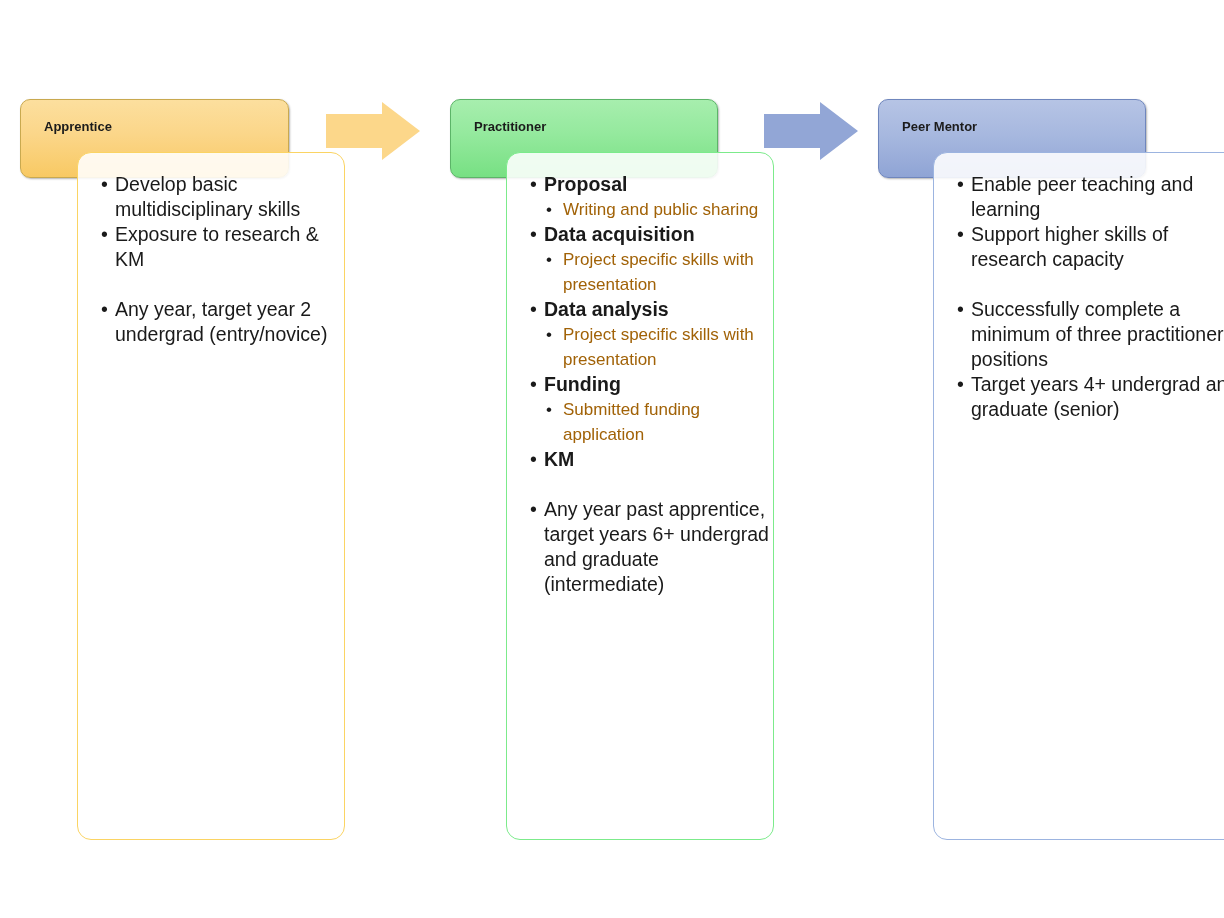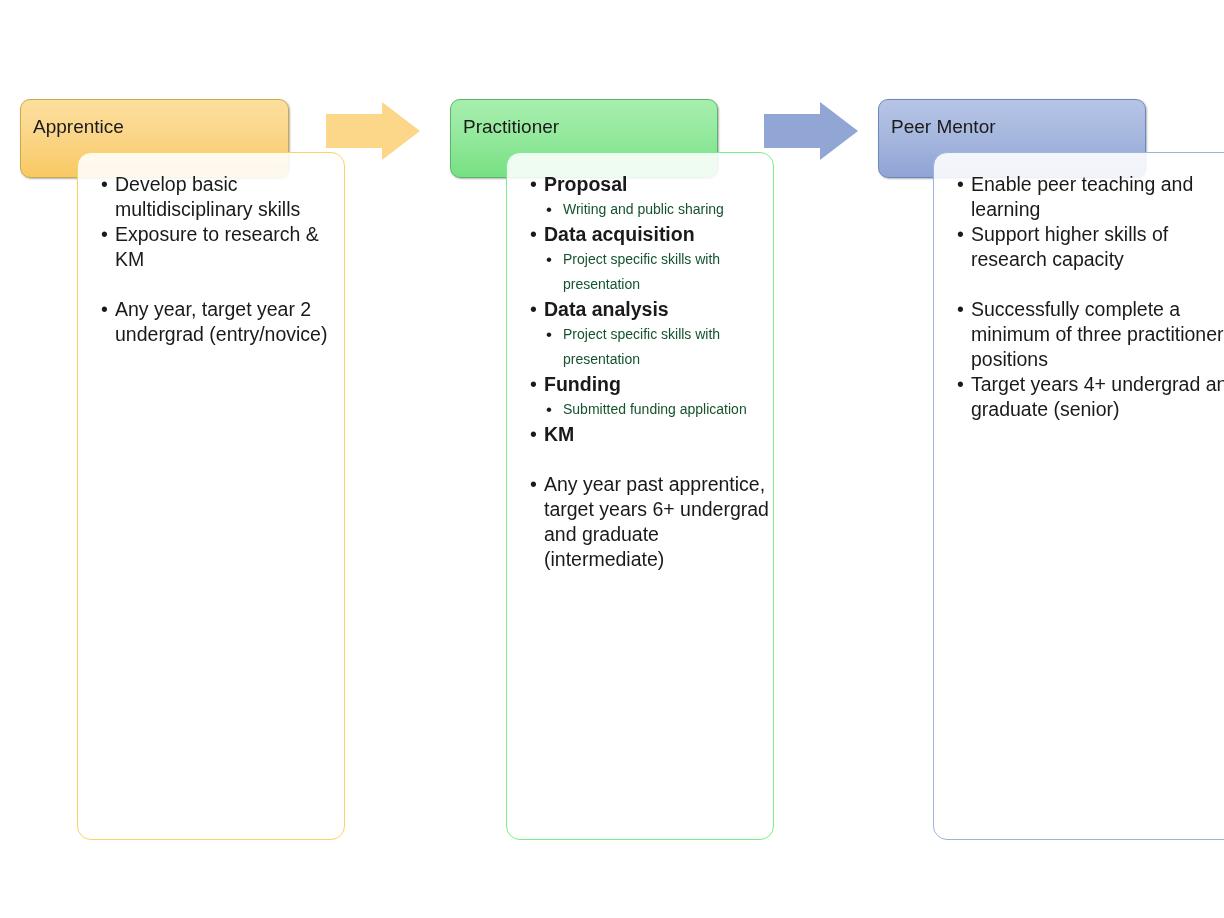--- a/index.html
+++ b/index.html
@@ -27,26 +27,27 @@
   .chip {
     position: absolute;
     height: 79px;
     border-radius: 10px;
     box-sizing: border-box;
     box-shadow: 1px 1px 2px rgba(0,0,0,0.30);
     z-index: 1;
   }
   .chip-label {
     position: absolute;
-    left: 12px;
+    left: 23px;
     top: 16px;
-    font-size: 19px;
+    font-size: 13px;
     line-height: 22px;
     color: #1b1b1b;
     white-space: nowrap;
+    font-weight: bold;
   }
 
   .chip-apprentice {
     left: 20px;  top: 99px;  width: 269px;
     background: linear-gradient(to bottom, #fcdf9e 0%, #fbd689 45%, #f8c963 100%);
     border: 1px solid #c9a94f;
   }
   .chip-practitioner {
     left: 450px; top: 99px;  width: 268px;
     background: linear-gradient(to bottom, #a7eeae 0%, #94e99d 45%, #77e083 100%);
@@ -110,23 +111,23 @@
 
   ul.lvl2 {
     list-style: none;
     margin: 0;
     padding: 0;
   }
   ul.lvl2 > li.subitem {
     position: relative;
     padding-left: 19px;
     margin-left: 0;
-    font-size: 14px;
-    line-height: 25px;
-    color: #14532d;
+    font-size: 17px;
+    line-height: 25px;
+    color: #a16207;
   }
   ul.lvl2 > li.subitem::before {
     content: "\2022";
     position: absolute;
     left: 2px;
     top: 0;
     font-size: 17px;
     line-height: 25px;
     color: #1a1a1a;
   }

